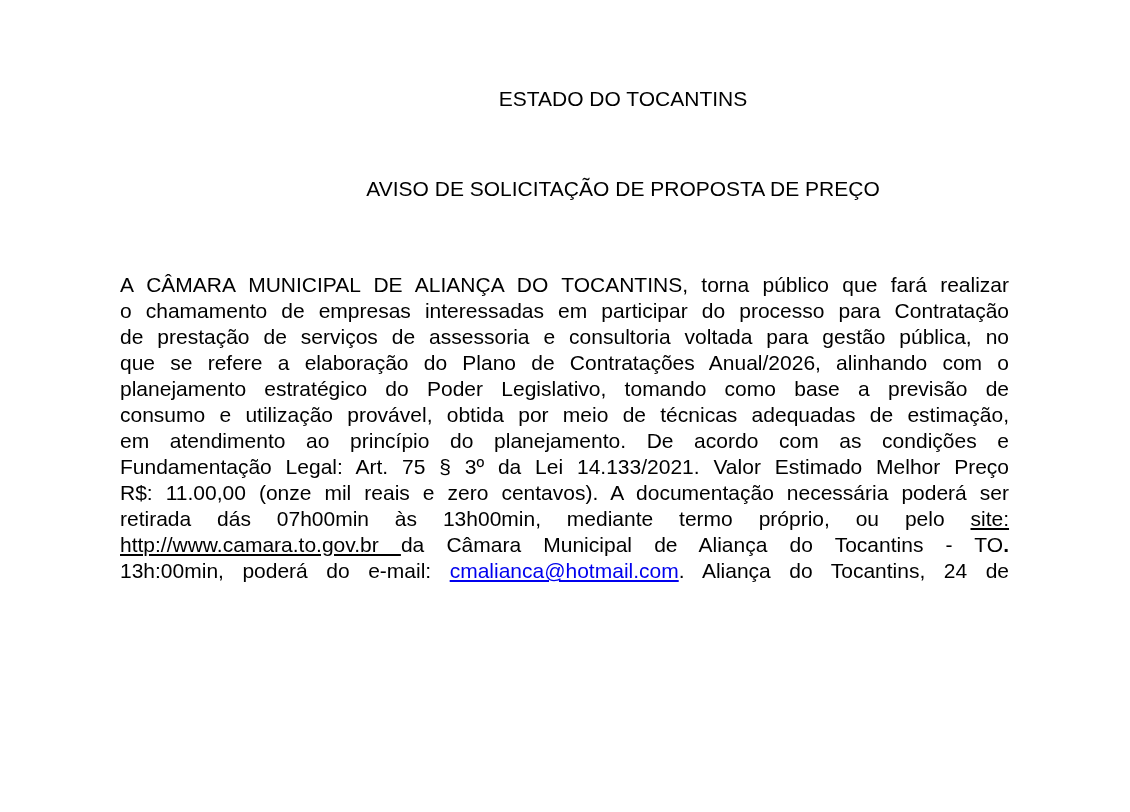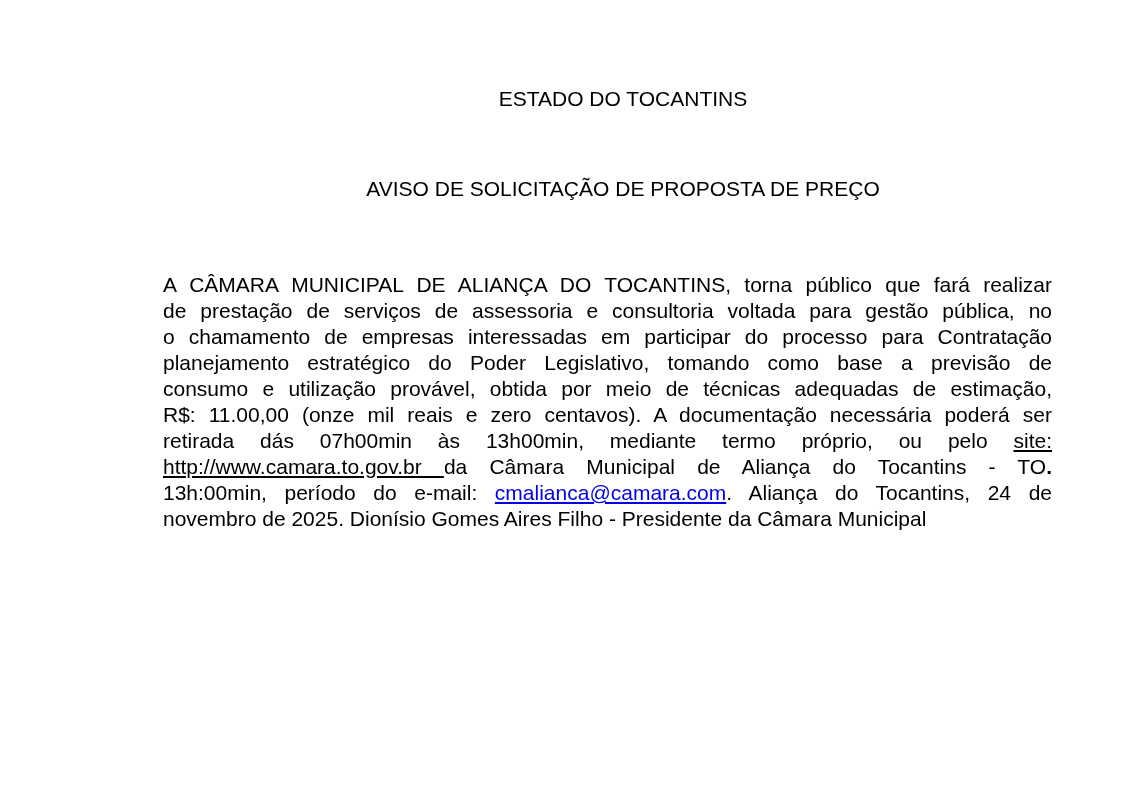--- a/index.html
+++ b/index.html
@@ -28,21 +28,20 @@
   #header-block-1 { top: 84px; }
   #header-block-2 { top: 174px; }
 
   .body-text {
     position: absolute;
     left: 120px;
     top: 272px;
     width: 889px;
     font-size: 21px;
     line-height: 26px;
-    margin-left: 43px;
   }
   .body-text .ln {
     display: block;
     text-align: justify;
     text-align-last: justify;
     white-space: nowrap;
     height: 26px;
   }
   .body-text .ln.last {
     text-align-last: left;
@@ -66,28 +65,30 @@
 <div class="header" id="header-block-1">
   <span class="line">ESTADO DO TOCANTINS</span>
 </div>
 
 <div class="header" id="header-block-2">
   <span class="line">AVISO DE SOLICITAÇÃO DE PROPOSTA DE PREÇO</span>
 </div>
 
 <div class="body-text">
   <span class="ln">A CÂMARA MUNICIPAL DE ALIANÇA DO TOCANTINS, torna público que fará realizar</span>
+  <span class="ln">o chamamento de empresas interessadas em participar do processo para Contratação</span>
   <span class="ln">de prestação de serviços de assessoria e consultoria voltada para gestão pública, no</span>
-  <span class="ln">o chamamento de empresas interessadas em participar do processo para Contratação</span>
+  <span class="ln">que se refere a elaboração do Plano de Contratações Anual/2026, alinhando com o</span>
   <span class="ln">planejamento estratégico do Poder Legislativo, tomando como base a previsão de</span>
   <span class="ln">consumo e utilização provável, obtida por meio de técnicas adequadas de estimação,</span>
+  <span class="ln">em atendimento ao princípio do planejamento. De acordo com as condições e</span>
+  <span class="ln">Fundamentação Legal: Art. 75 § 3º da Lei 14.133/2021. Valor Estimado Melhor Preço</span>
   <span class="ln">R$: 11.00,00 (onze mil reais e zero centavos). A documentação necessária poderá ser</span>
 
   <span class="ln"><span>retirada dás 07h00min às 13h00min, mediante termo próprio, ou pelo</span> <span class="link-site">site:</span></span>
 
   <span class="ln"><span class="link-site">http://www.camara.to.gov.br </span> <span>da Câmara Municipal de Aliança do Tocantins - TO</span><span class="bold-dot">.</span></span>
 
 
 
-  <span class="ln"><span>13h:00min, período do e-mail: </span><span class="link-email">cmalianca@camara.com</span><span>. Aliança do Tocantins, 24 de</span></span>
+  <span class="ln"><span>13h:00min, poderá do e-mail: </span><span class="link-email">cmalianca@hotmail.com</span><span>. Aliança do Tocantins, 24 de</span></span>
 
-  <span class="ln last">novembro de 2025. Dionísio Gomes Aires Filho - Presidente da Câmara Municipal</span>
 </div>
 
 </body></html>

